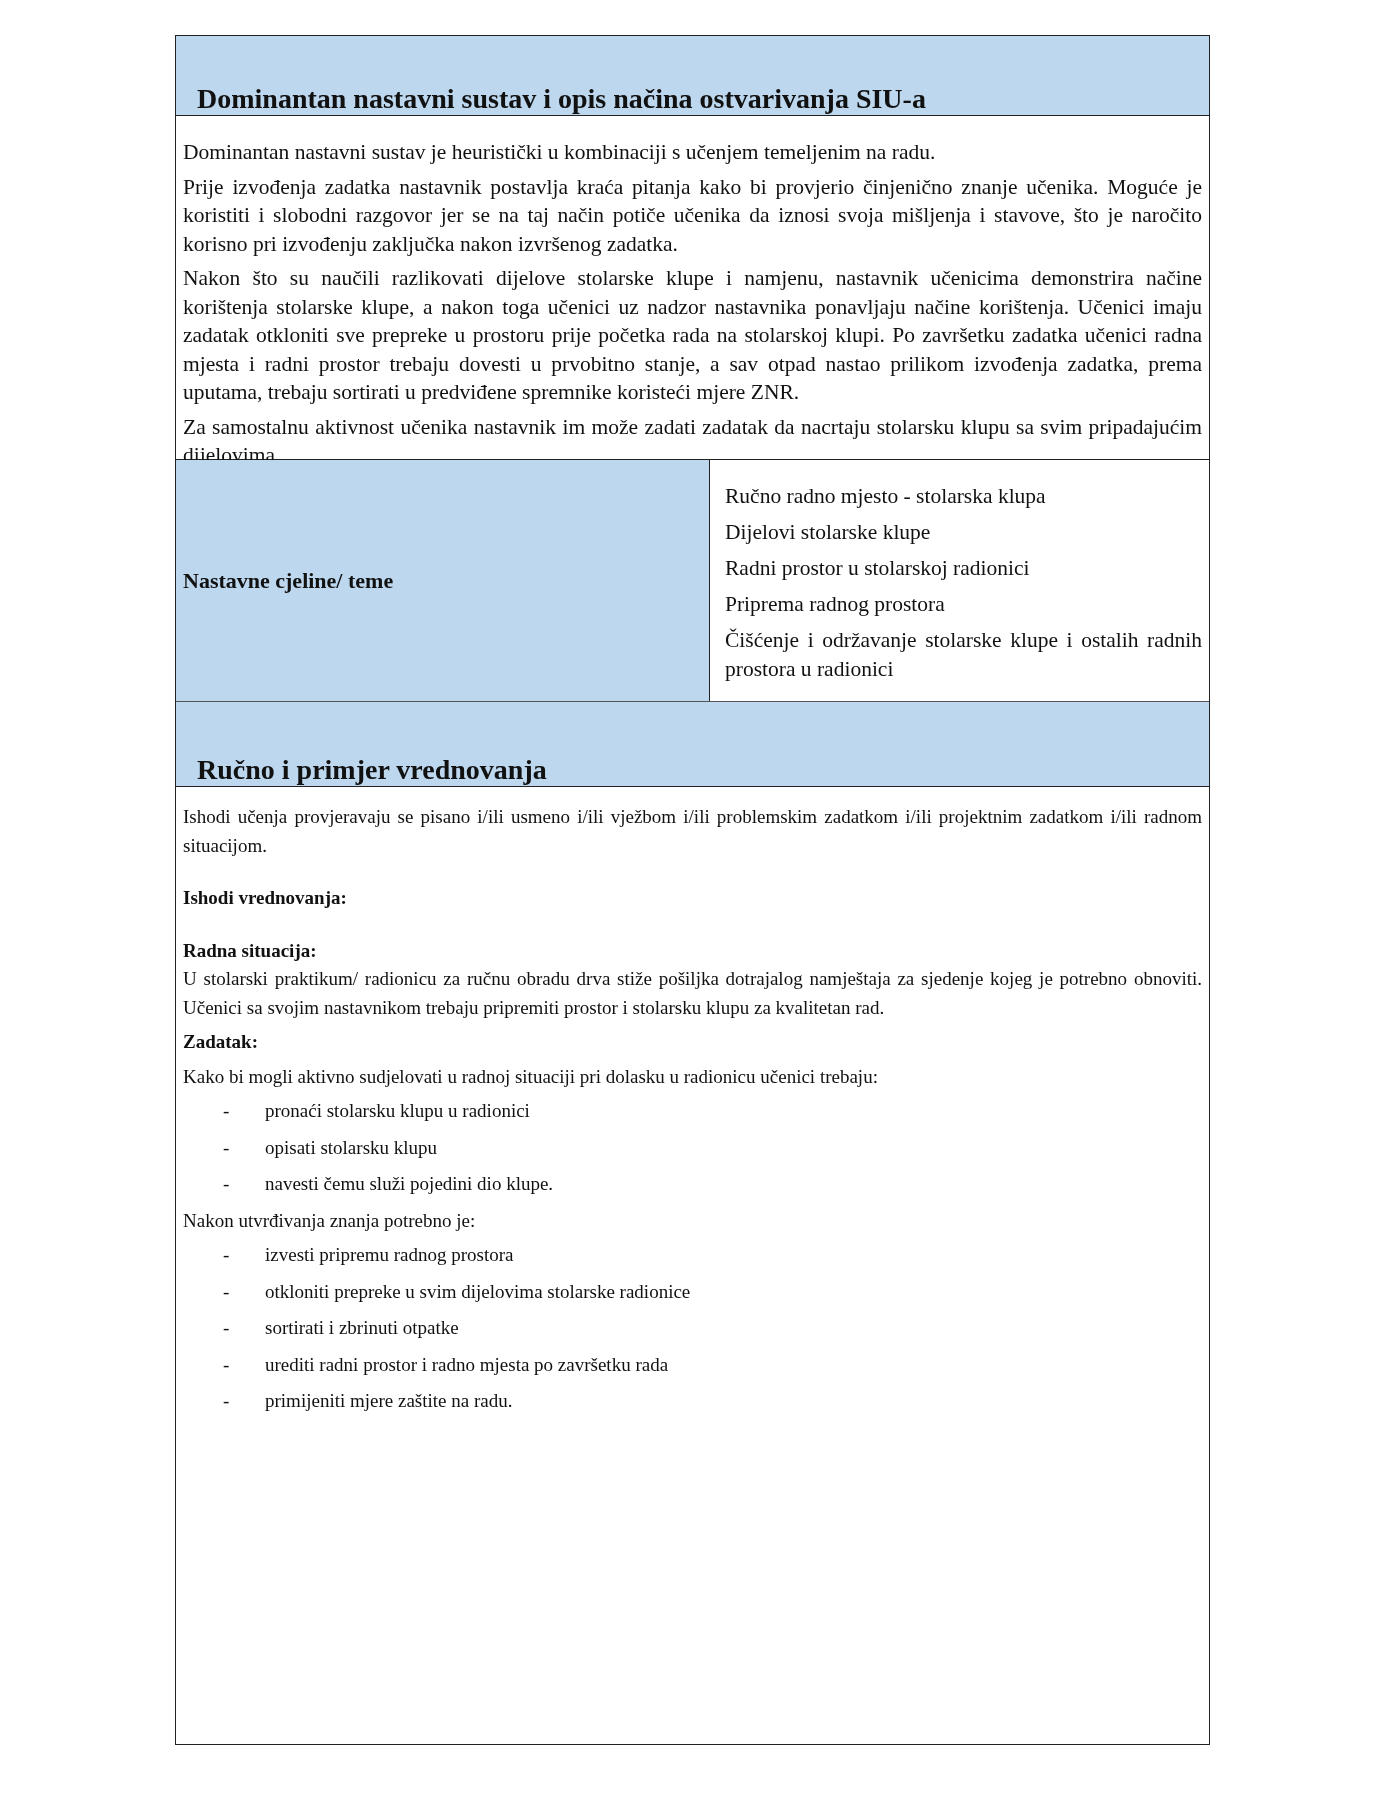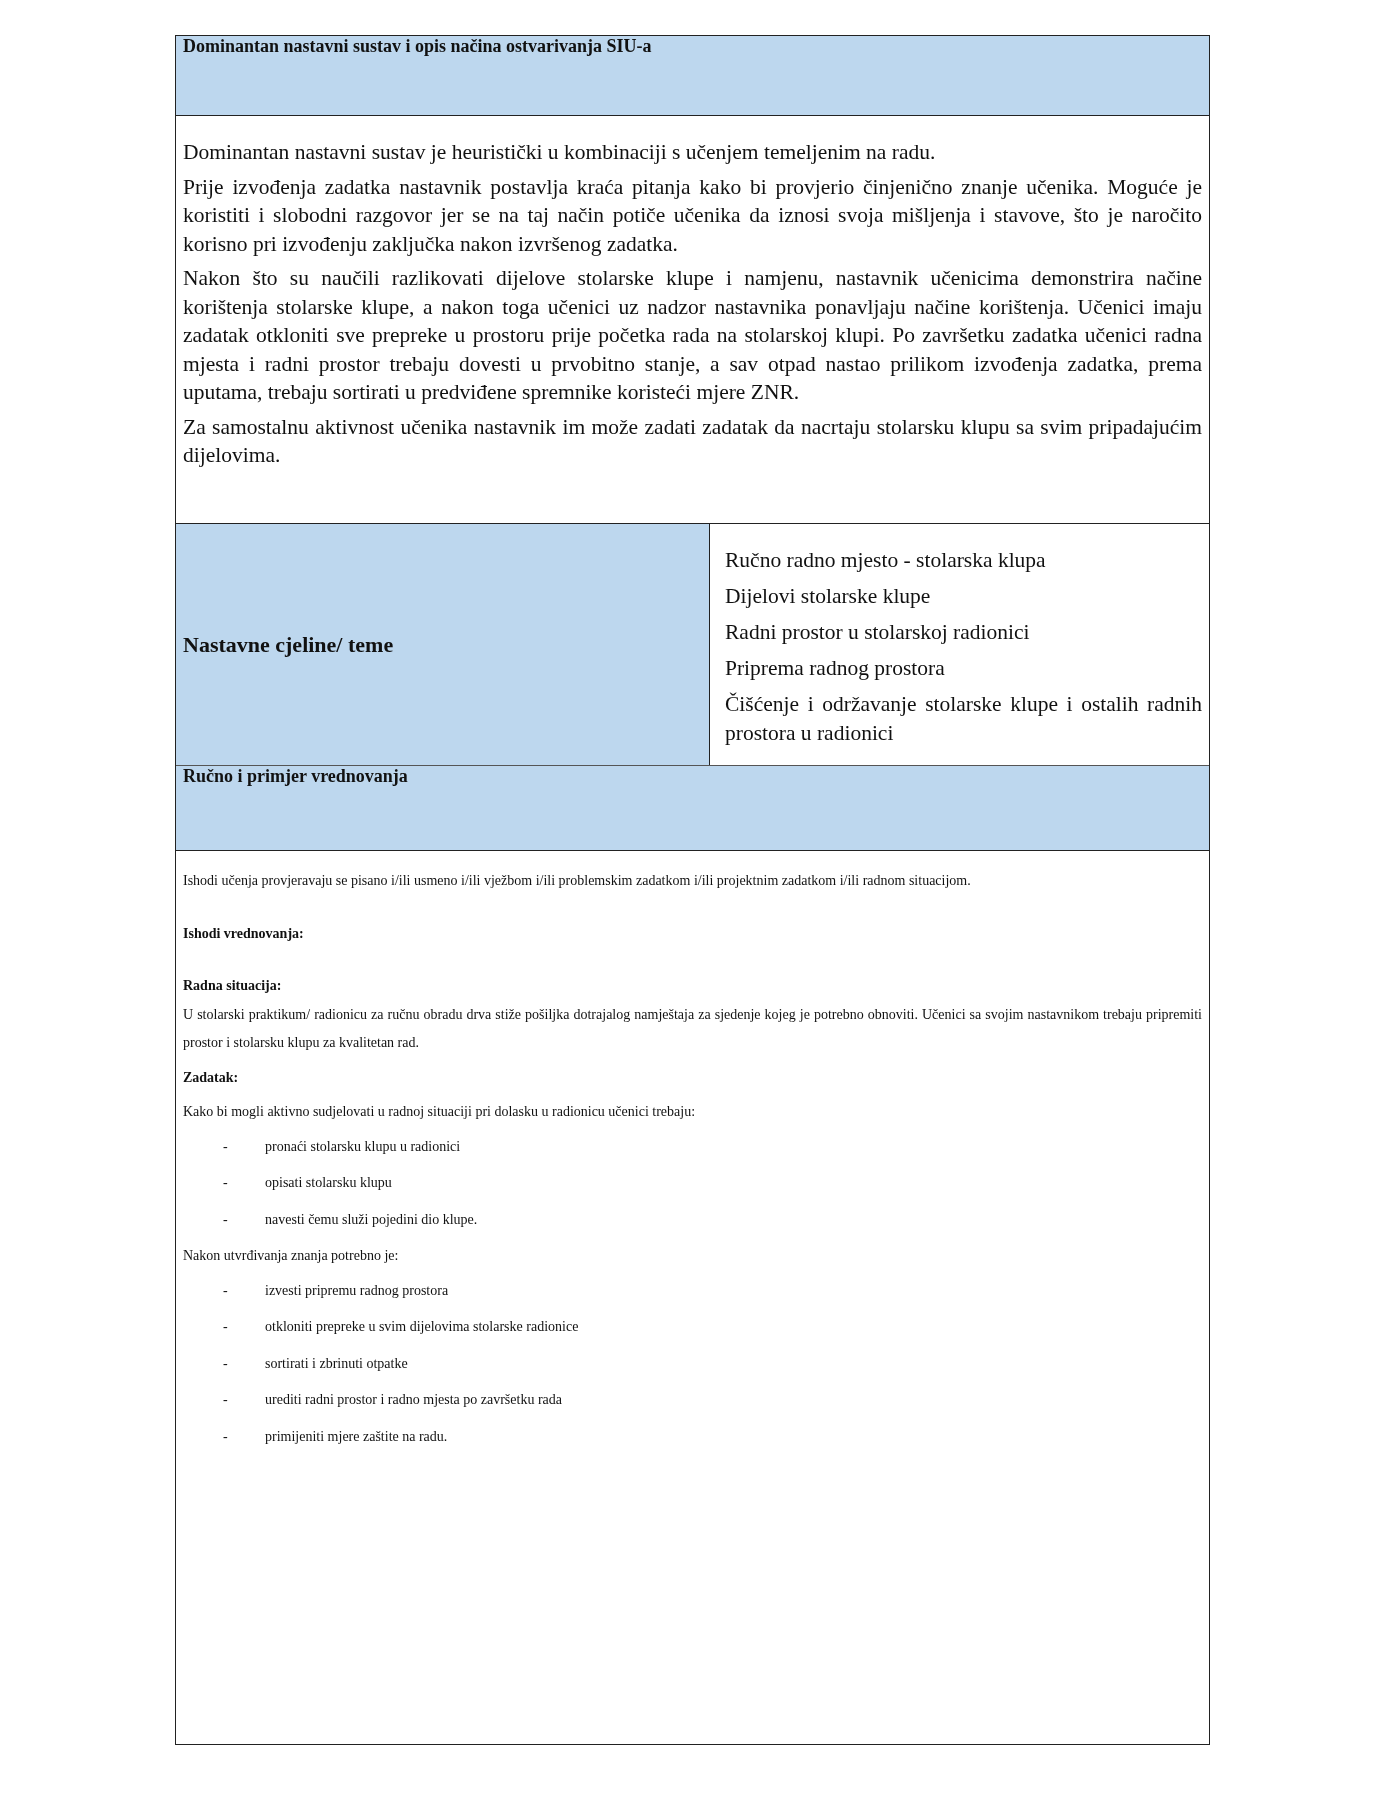--- a/index.html
+++ b/index.html
@@ -1,32 +1,32 @@
 <!DOCTYPE html>
 <html><head>
 <meta charset="utf-8">
 <style>
   html, body { margin: 0; padding: 0; background: #ffffff; }
   body { width: 1386px; height: 1797px; position: relative; overflow: hidden;
          font-family: "Liberation Serif", "DejaVu Serif", serif; color: #111; }
   .tbl { position: absolute; left: 175px; top: 35px; width: 1035px; height: 1710px;
          border: 1.5px solid #222; box-sizing: border-box; }
   .hdr { background: #bdd7ee; box-sizing: border-box; border-bottom: 1.5px solid #222;
-         display: flex; align-items: flex-start; padding: 0 7px; font-weight: bold; font-size: 18px; }
+         display: flex; align-items: flex-end; padding: 0 21px; font-weight: bold; font-size: 28px; }
   .hdr1 { height: 80px; }
-  .body1 { box-sizing: border-box; height: 408px; padding: 22px 7px 0 7px; font-size: 21.5px;
+  .body1 { box-sizing: border-box; height: 344px; padding: 22px 7px 0 7px; font-size: 21.5px;
            line-height: 28.5px; border-bottom: 1.5px solid #222; text-align: justify; }
   .body1 p { margin: 0 0 6px 0; }
   .row2 { display: flex; height: 242px; border-bottom: 1.5px solid #555; box-sizing: border-box; }
   .row2 .lbl { width: 534px; background: #bdd7ee; border-right: 1.5px solid #222; box-sizing: border-box;
                display: flex; align-items: center; padding: 0 7px; font-weight: bold; font-size: 22px; }
   .row2 .topics { flex: 1; padding: 22px 7px 0 15px; font-size: 21.5px; line-height: 28.5px; text-align: justify; }
   .row2 .topics div { margin-bottom: 7.5px; }
   .hdr3 { height: 85px; }
-  .body3 { padding: 16px 7px 0 7px; font-size: 14px; line-height: 28.5px; text-align: justify; }
+  .body3 { padding: 16px 7px 0 7px; font-size: 19px; line-height: 28.5px; text-align: justify; }
   .body3 p { margin: 0; }
   .bold { font-weight: bold; }
   .mb-big { margin-bottom: 24px !important; }
   .mt-sec { margin-top: 24px !important; }
   .gap-s { margin-bottom: 6px !important; }
   .list { list-style: none; margin: 0; padding: 0; }
   .list li { display: flex; margin: 0 0 8px 0; }
   .list .dash { width: 82px; padding-left: 40px; box-sizing: border-box; }
 </style>
 </head>

